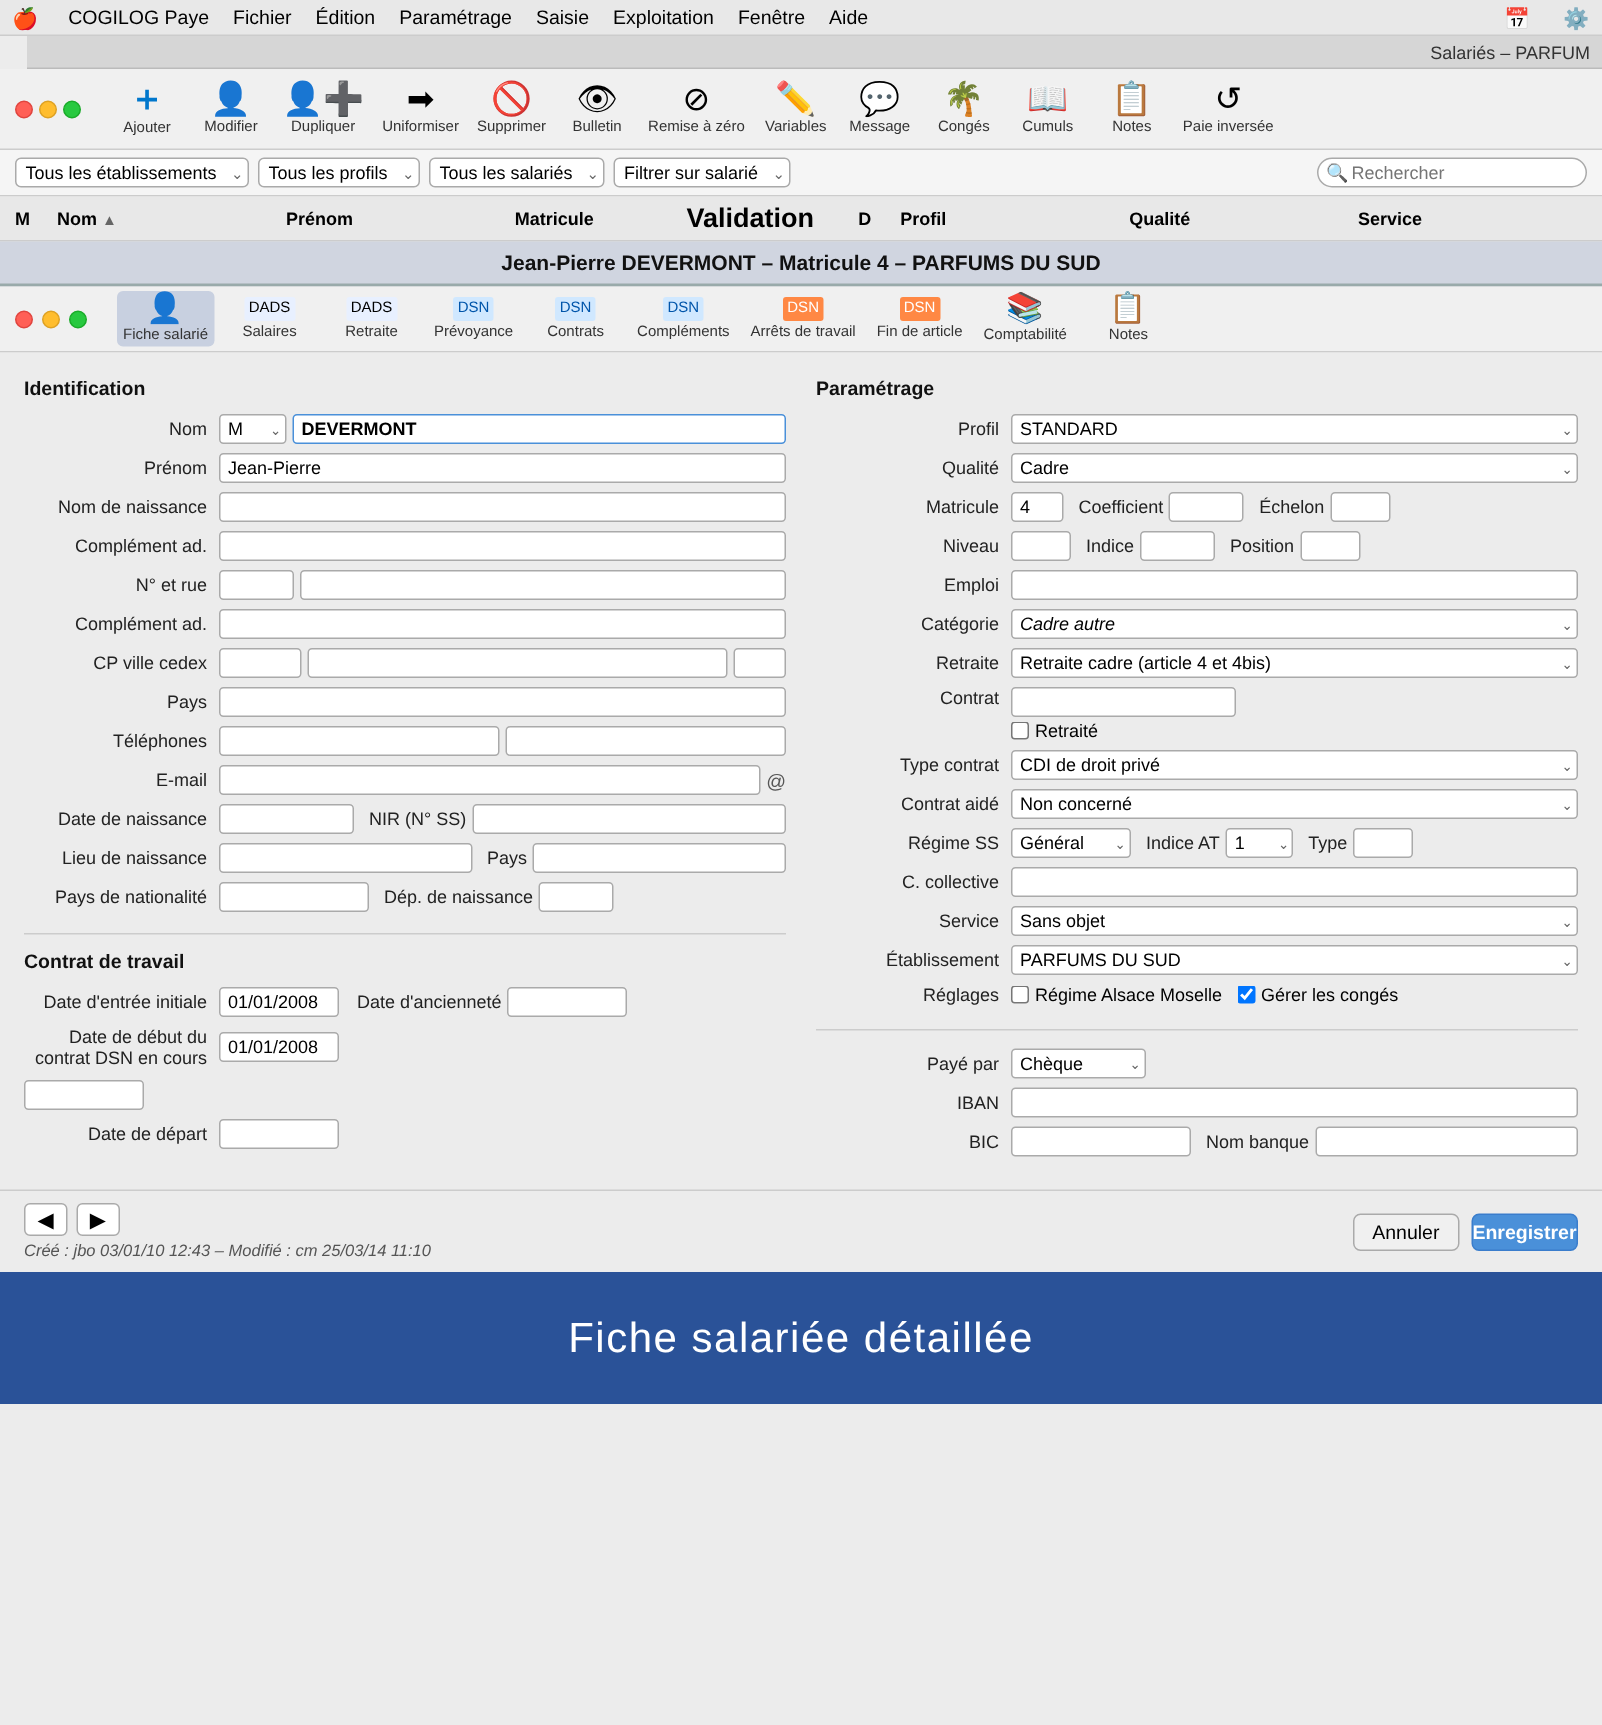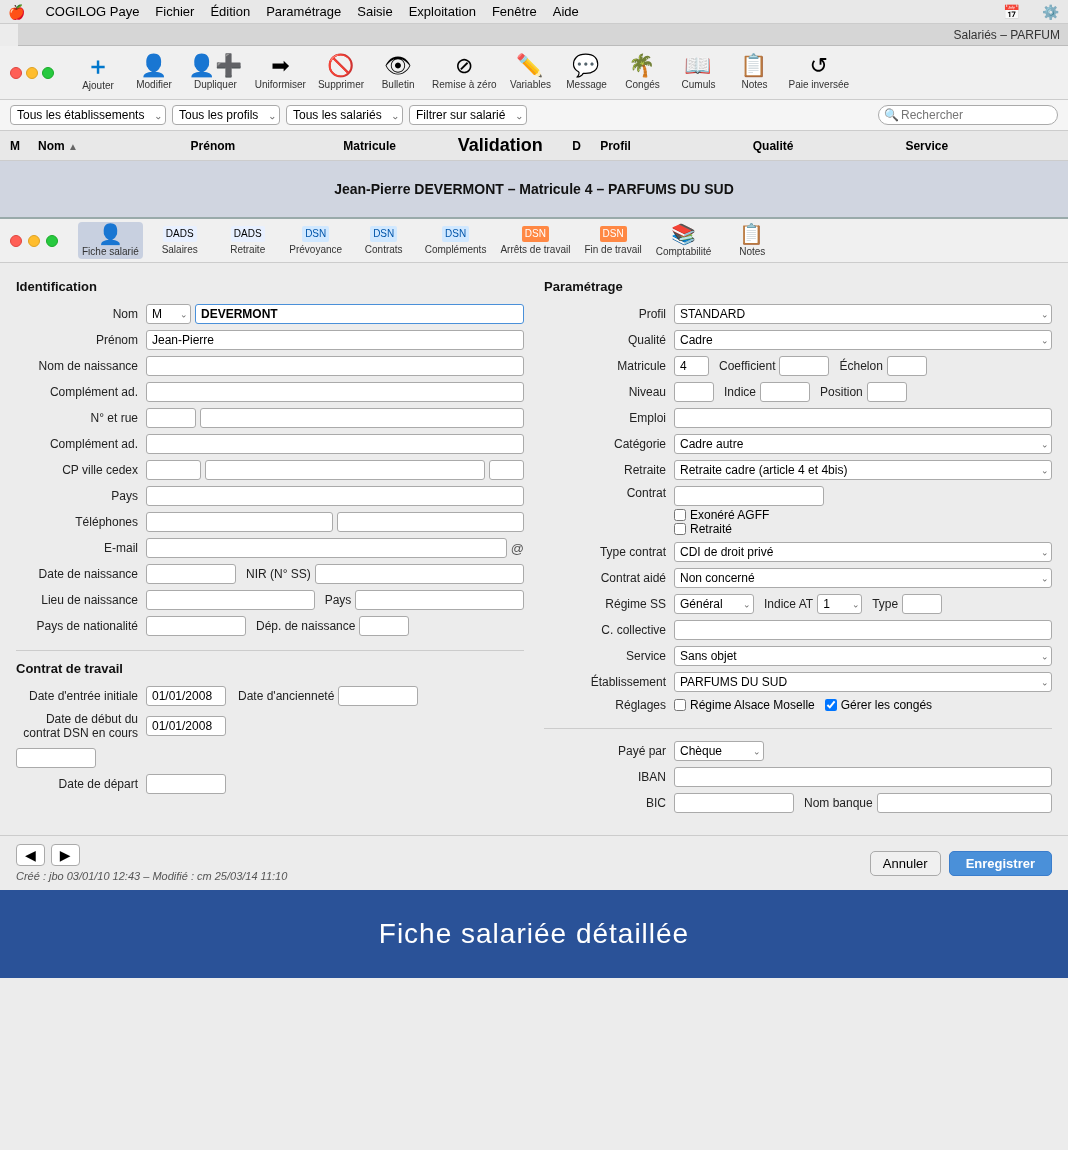--- a/index.html
+++ b/index.html
@@ -31,21 +31,21 @@
     .col-nom { flex: 2; font-weight: 600; font-size: 12px; }
     .col-prenom { flex: 2; font-weight: 600; font-size: 12px; }
     .col-matricule { flex: 1.5; font-weight: 600; font-size: 12px; }
     .col-validation { flex: 1.5; font-weight: 600; font-size: 18px; }
     .col-d { width: 28px; font-weight: 600; font-size: 12px; }
     .col-profil { flex: 2; font-weight: 600; font-size: 12px; }
     .col-qualite { flex: 2; font-weight: 600; font-size: 12px; }
     .col-service { flex: 2; font-weight: 600; font-size: 12px; }
 
     
-    .employee-header { background: #d0d5e0; border-bottom: 2px solid #9aa; padding: 20px 10px; text-align: center; font-size: 14px; font-weight: 600; color: #111; }
+    .employee-header { background: #d0d5e0; border-bottom: 2px solid #9aa; padding: 6px 10px; text-align: center; font-size: 14px; font-weight: 600; color: #111; }
     .emp-toolbar-item { display: flex; flex-direction: column; align-items: center; cursor: pointer; min-width: 62px; padding: 2px 4px; border-radius: 4px; }
     .emp-toolbar-item.active { background: #c8d0e0; }
     .emp-toolbar-icon { font-size: 20px; line-height: 1; margin-bottom: 2px; }
     .emp-toolbar-label { font-size: 10px; color: #333; text-align: right; white-space: nowrap; }
 
     
     .main-content { background: #ececec; padding: 16px; display: flex; gap: 20px; }
 
     
     .form-section { background: #ececec; flex: 1; }
@@ -75,21 +75,21 @@
 
     
     .contrat-section { margin-top: 14px; }
 
     
     .bottom-bar { background: #ececec; border-top: 1px solid #ccc; padding: 8px 16px; display: flex; align-items: center; justify-content: space-between; }
     .nav-arrows { display: flex; gap: 6px; }
     .nav-btn { border: 1px solid #aaa; background: white; border-radius: 4px; padding: 2px 8px; cursor: pointer; font-size: 14px; }
     .action-btns { display: flex; gap: 8px; }
     .btn-cancel { border: 1px solid #aaa; background: #f0f0f0; border-radius: 5px; padding: 4px 12px; cursor: pointer; font-size: 13px; }
-    .btn-save { border: 1px solid #3a7dcc; background: #4a90d9; color: white; border-radius: 5px; padding: 4px 16px; cursor: pointer; font-size: 13px; font-weight: 600; }
+    .btn-save { border: 1px solid #3a7dcc; background: #4a90d9; color: white; border-radius: 5px; padding: 4px 0; cursor: pointer; font-size: 13px; font-weight: 600; }
     .status-text { font-size: 11px; color: #555; font-style: italic; }
 
     
     .footer-blue { background: #2a5298; color: white; text-align: center; padding: 28px; font-size: 28px; font-weight: 300; letter-spacing: 1px; }
 
     
     .section-divider { border: none; border-top: 1px solid #ccc; margin: 10px 0; }
 
     
     .payment-section { margin-top: 16px; border-top: 1px solid #ccc; padding-top: 12px; }
@@ -272,21 +272,21 @@
       <span class="emp-toolbar-label">Compléments</span>
     </div>
 
     <div class="emp-toolbar-item">
       <span class="emp-toolbar-icon" style="background:#ff8844;padding:1px 3px;border-radius:2px;font-size:10px;line-height:1.4;color:white;">DSN</span>
       <span class="emp-toolbar-label">Arrêts de travail</span>
     </div>
 
     <div class="emp-toolbar-item">
       <span class="emp-toolbar-icon" style="background:#ff8844;padding:1px 3px;border-radius:2px;font-size:10px;line-height:1.4;color:white;">DSN</span>
-      <span class="emp-toolbar-label">Fin de travail</span>
+      <span class="emp-toolbar-label">Fin de article</span>
     </div>
 
     <div class="emp-toolbar-item">
       <span class="emp-toolbar-icon">📚</span>
       <span class="emp-toolbar-label">Comptabilité</span>
     </div>
 
     <div class="emp-toolbar-item">
       <span class="emp-toolbar-icon">📋</span>
       <span class="emp-toolbar-label">Notes</span>
@@ -447,43 +447,39 @@
     </div>
 
     <div class="form-row">
       <span class="form-label">Emploi</span>
       <input type="text" class="form-input" style="">
     </div>
 
     <div class="form-row">
       <span class="form-label">Catégorie</span>
       <div class="form-select-wrap" style="flex:1;">
-        <select class="form-select" style="width:100%;">
+        <select class="form-select" style="width:100%;font-style:italic;">
           <option>Cadre autre</option>
         </select>
       </div>
     </div>
 
     <div class="form-row">
       <span class="form-label">Retraite</span>
       <div class="form-select-wrap" style="flex:1;">
         <select class="form-select" style="width:100%;">
           <option>Retraite cadre (article 4 et 4bis)</option>
         </select>
       </div>
     </div>
 
     <div class="form-row" style="align-items:flex-start;">
       <span class="form-label">Contrat</span>
       <div style="display:flex; flex-direction:column; flex:1;">
         <input type="text" class="form-input" style="width: 150px; margin-bottom: 2px;">
-        <div class="checkbox-wrap">
-          <input type="checkbox" class="form-checkbox" style="">
-          <span>Exonéré AGFF</span>
-        </div>
         <div class="checkbox-wrap">
           <input type="checkbox" class="form-checkbox" style="">
           <span>Retraité</span>
         </div>
       </div>
     </div>
 
     <div class="form-row">
       <span class="form-label">Type contrat</span>
       <div class="form-select-wrap" style="flex:1;">

